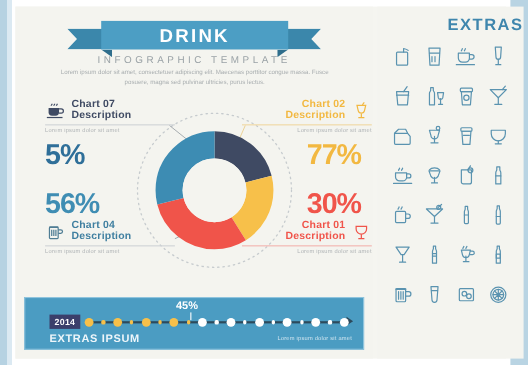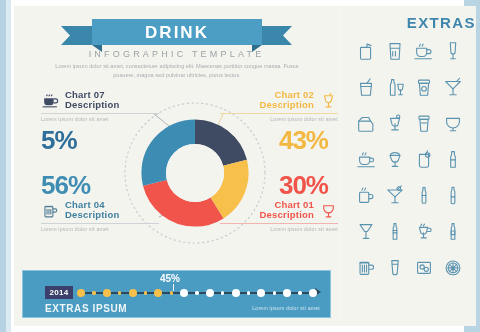--- a/index.html
+++ b/index.html
@@ -200,21 +200,21 @@
             <svg viewBox="0 0 24 24" fill="none" stroke="#f2b841" stroke-width="1.4">
               <path d="M7 6h10l-1.4 6a3.6 3.6 0 0 1-3.6 2.8h0A3.6 3.6 0 0 1 8.4 12z"></path>
               <path d="M12 15v5M8.5 20h7"></path>
               <path d="M13.5 5.5c0-1.5 1.5-1.5 1.5-3"></path>
             </svg>
           </span>
         </div>
         <div class="rule"></div>
         <div class="sub">Lorem ipsum dolor sit amet</div>
       </div>
-      <div class="pct pct02">43%</div>
+      <div class="pct pct02">77%</div>
 
       <div class="pct pct03">30%</div>
       <div class="lab lab03">
         <div class="row">
           <span>
             <div class="ttl">Chart 01</div>
             <div class="ttl">Description</div>
           </span>
           <span class="ico">
             <svg viewBox="0 0 24 24" fill="none" stroke="#f0544a" stroke-width="1.4">

